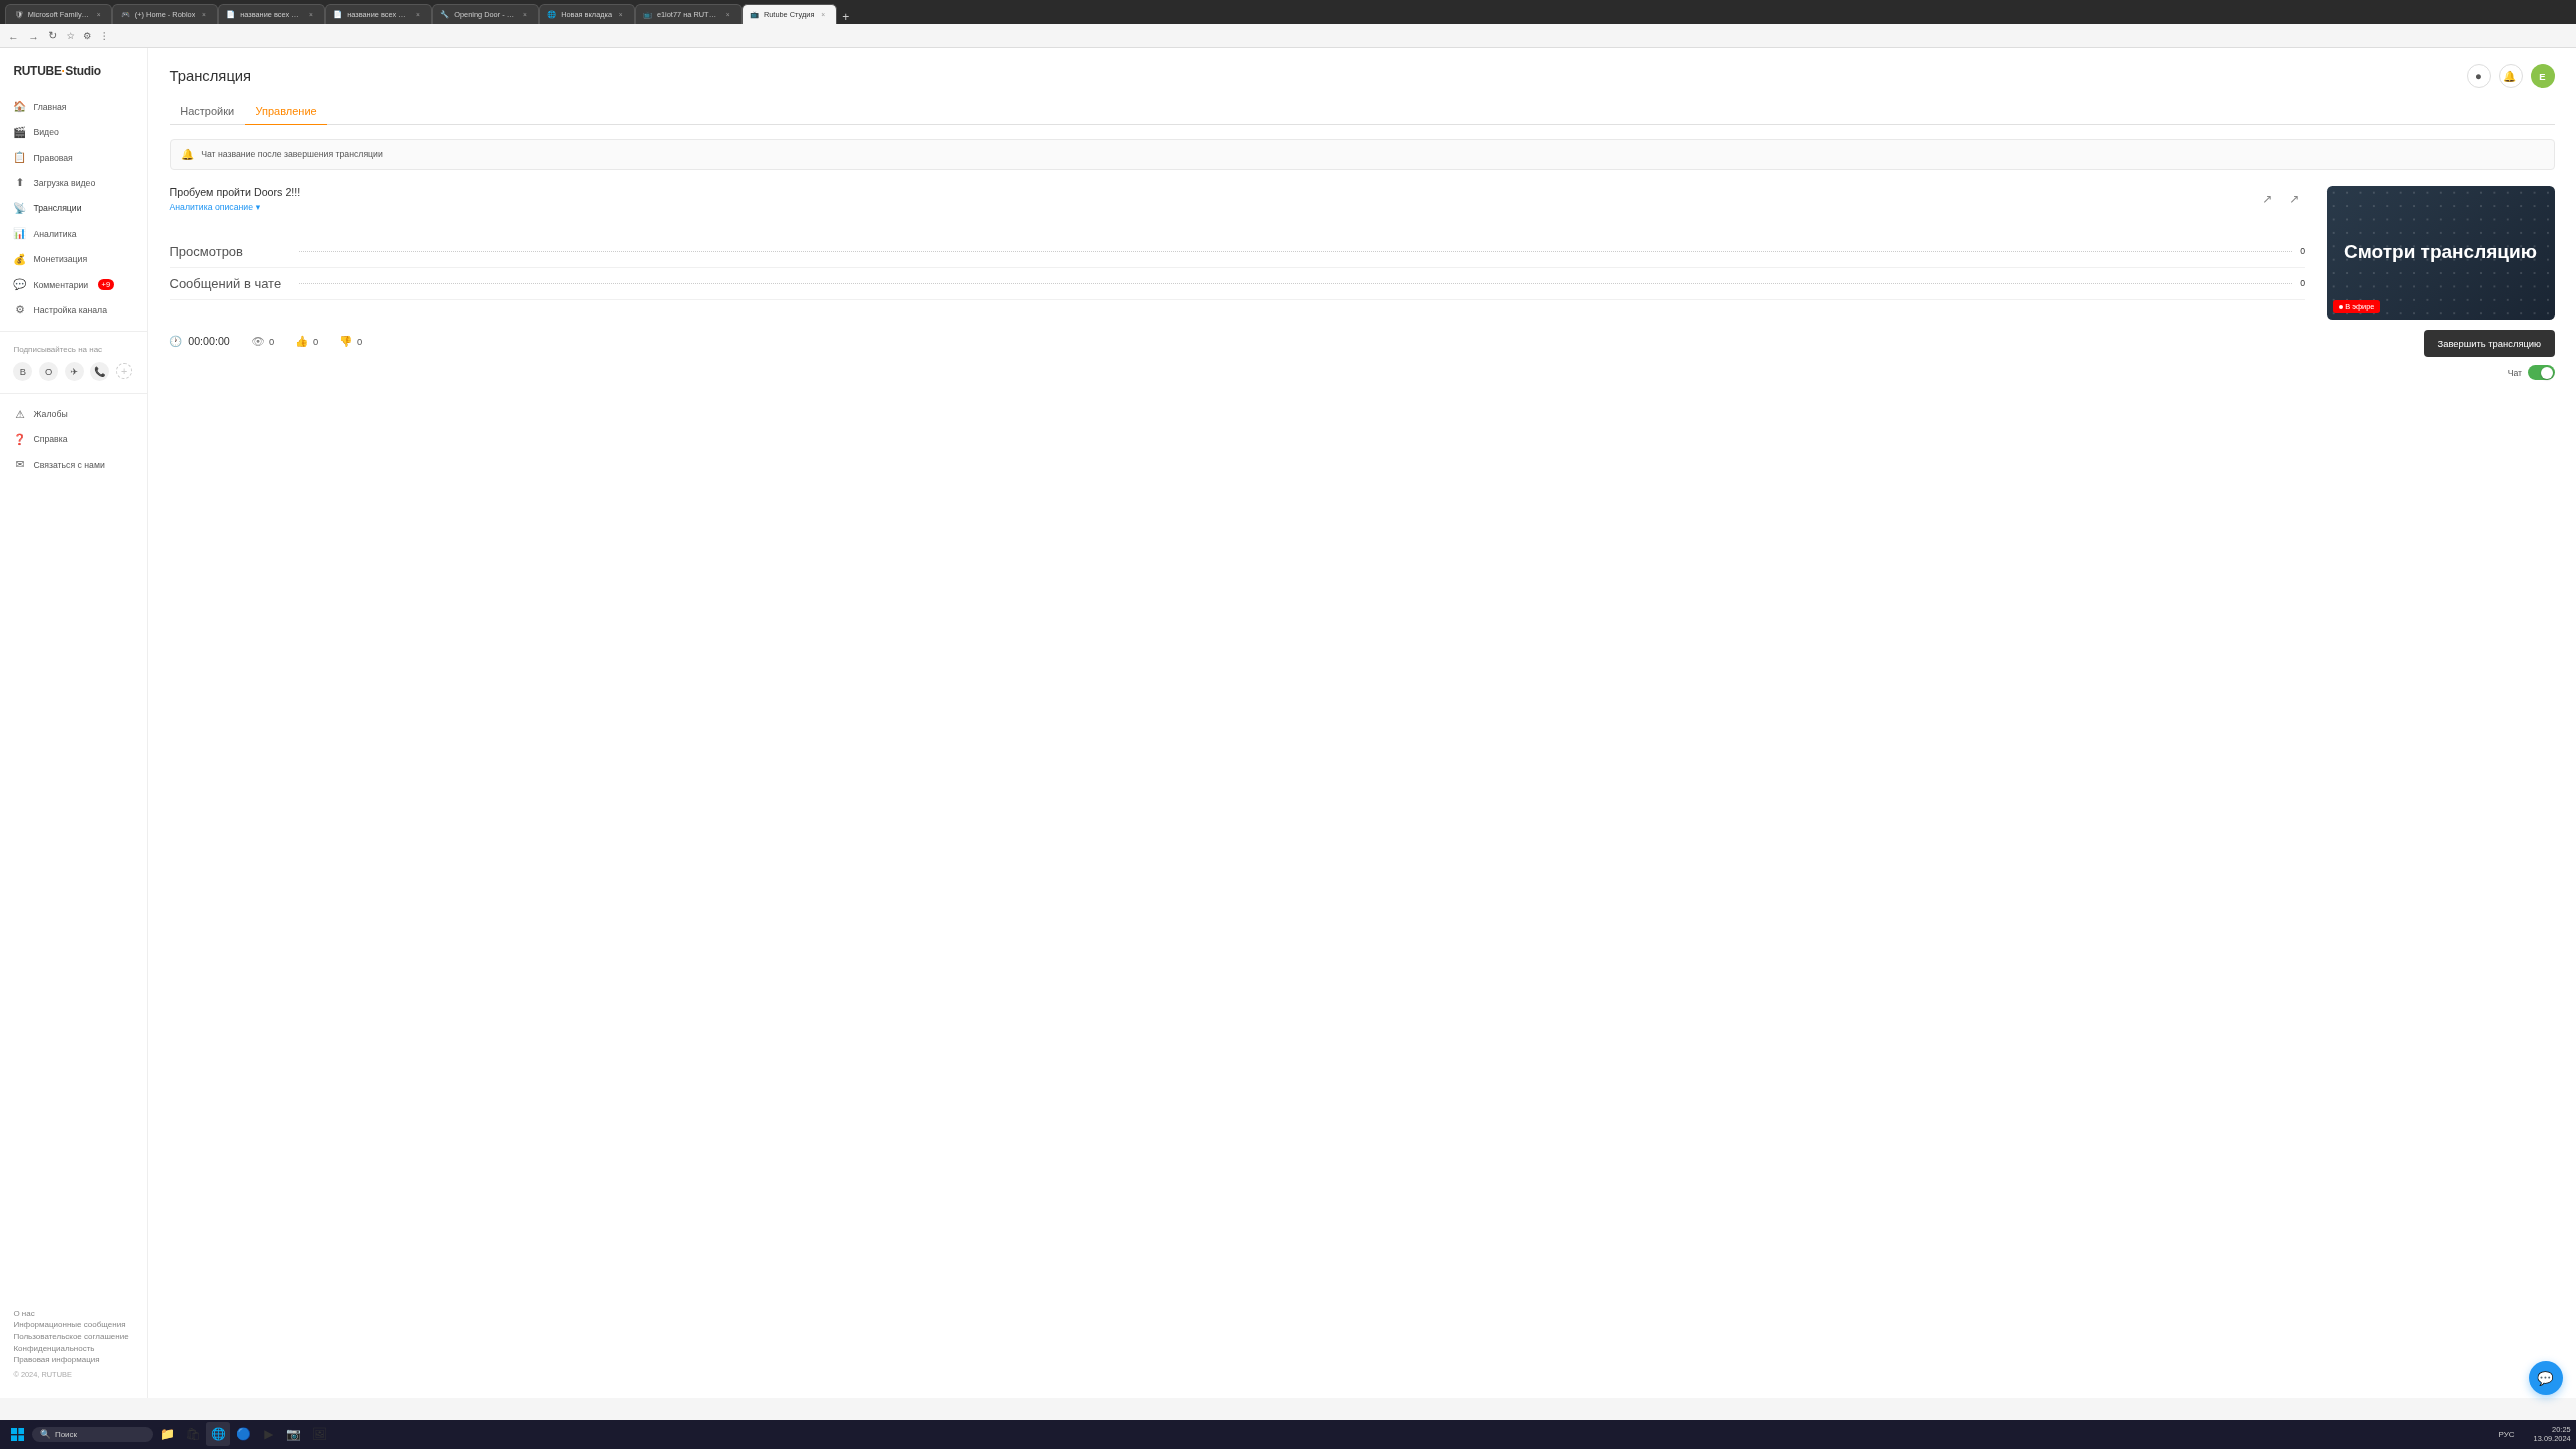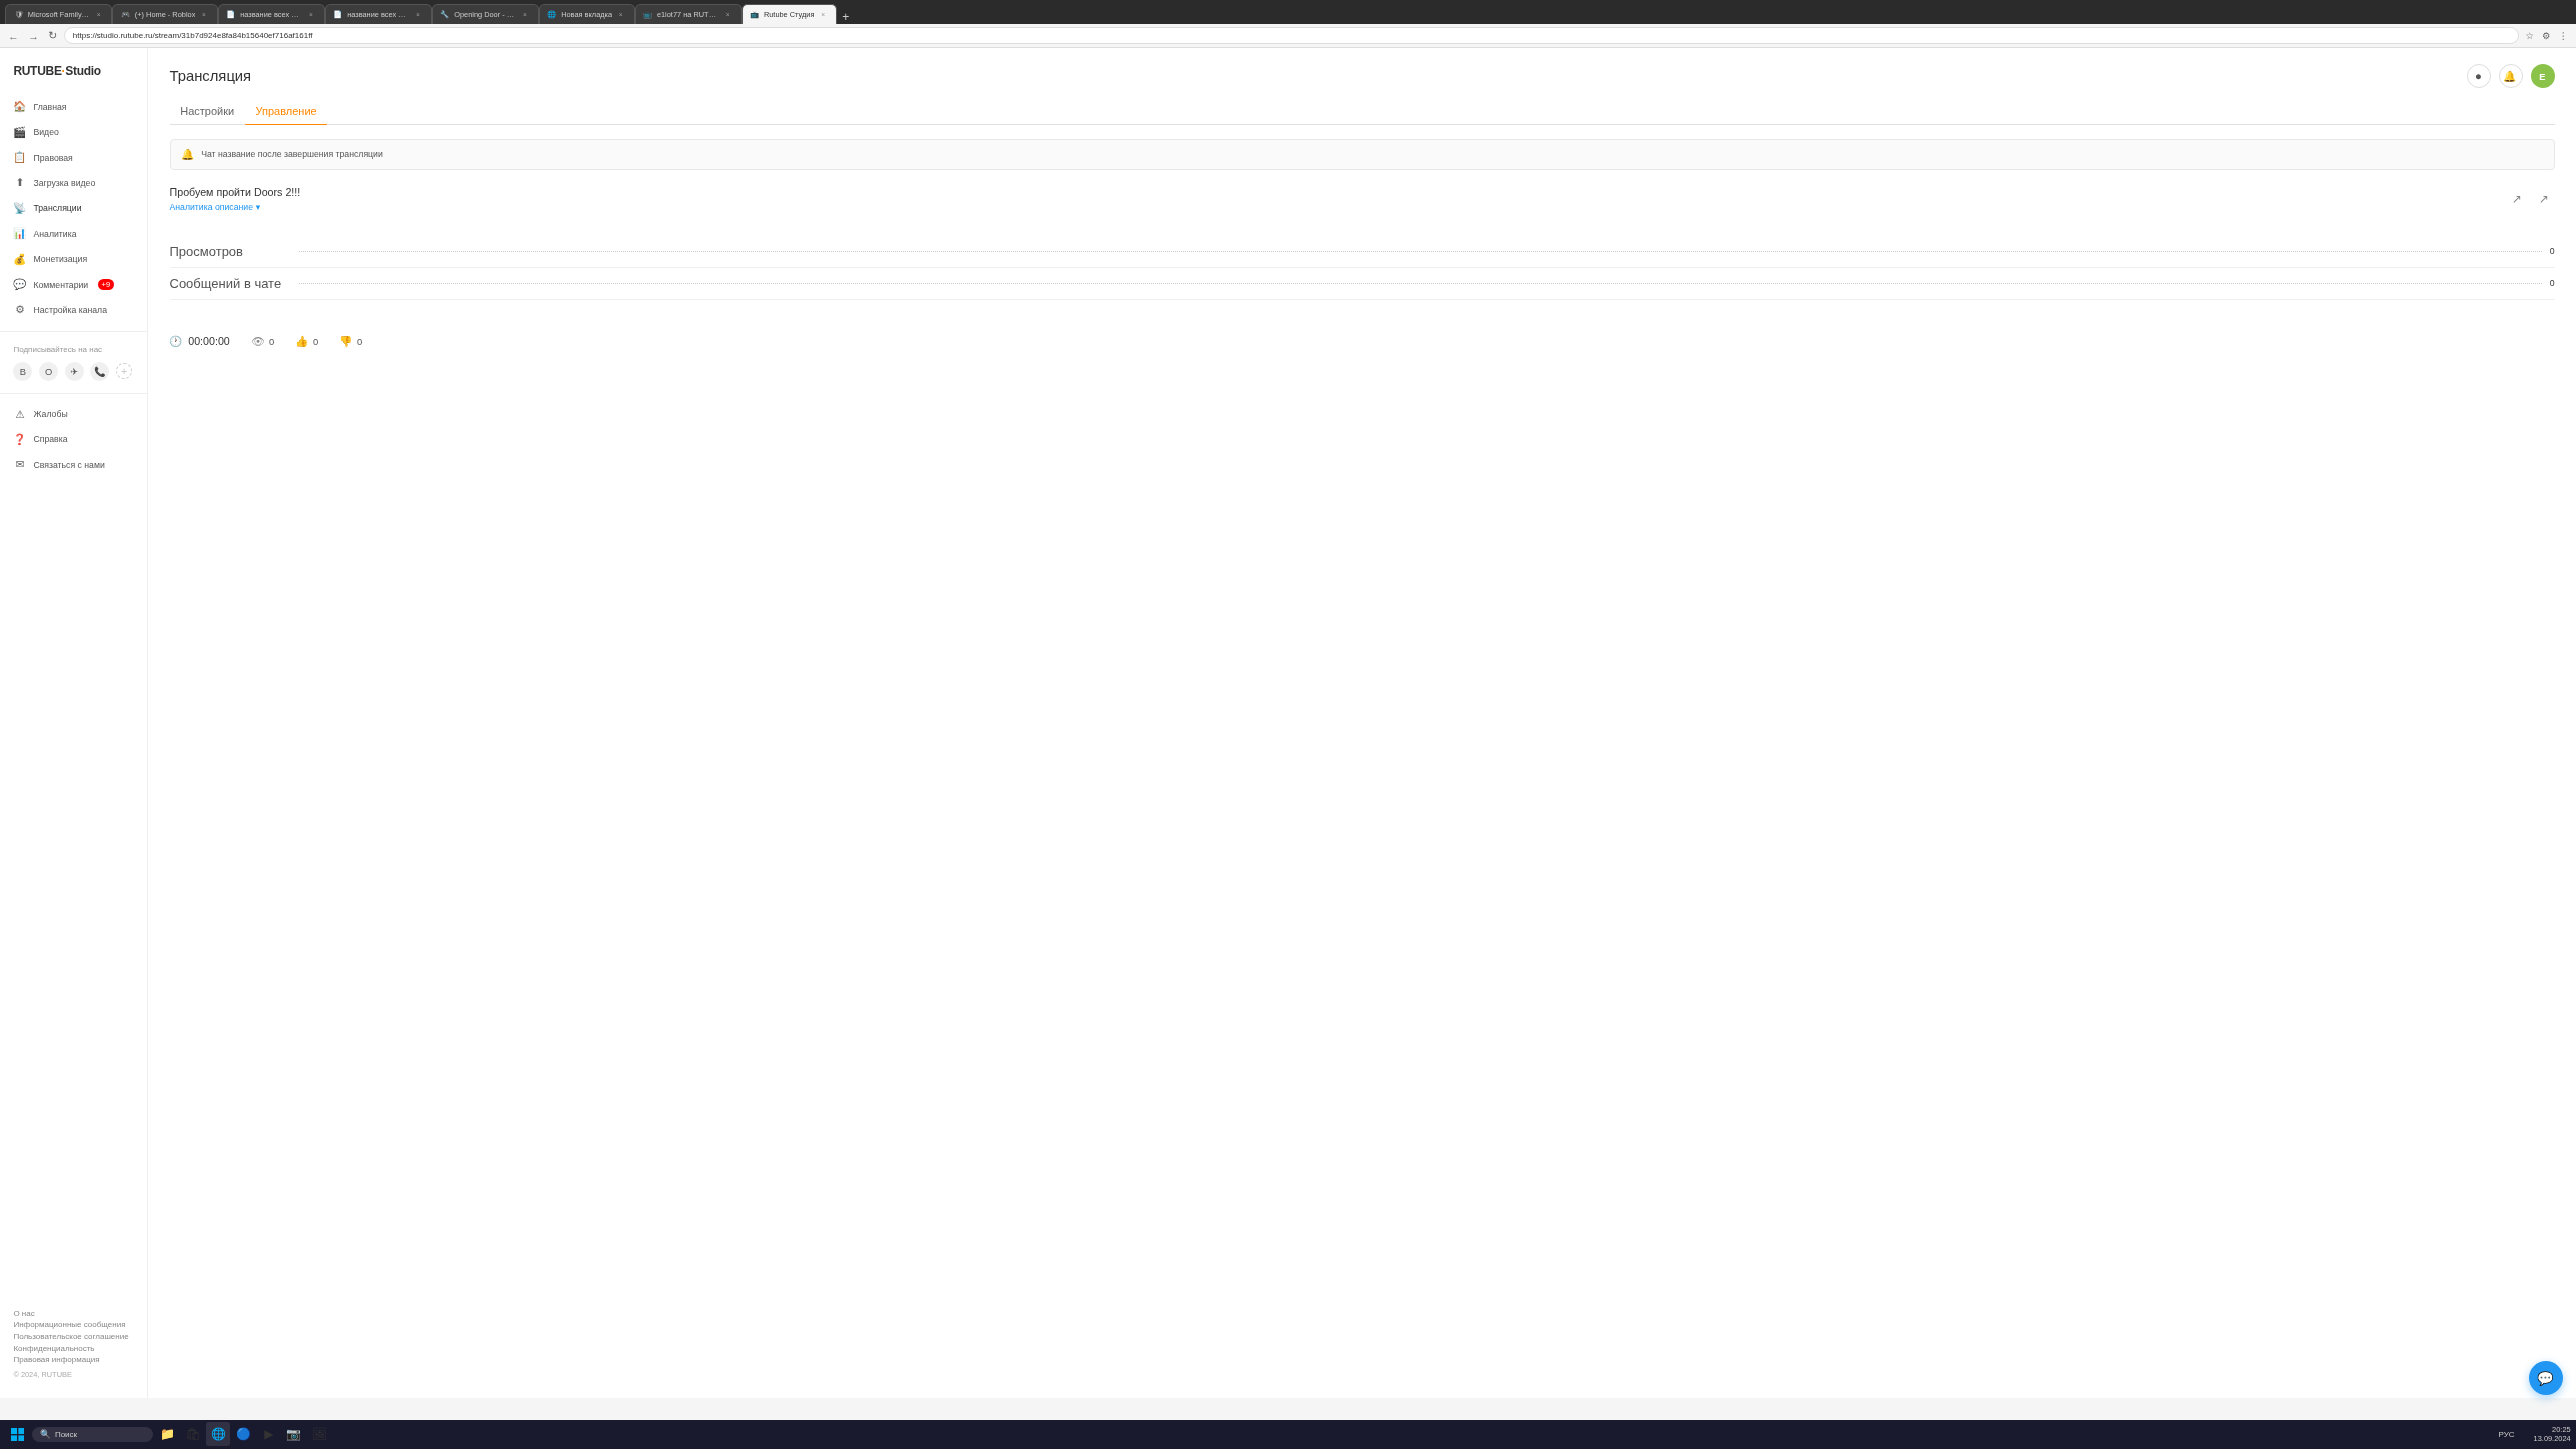--- a/index.html
+++ b/index.html
@@ -166,23 +166,20 @@
       <span class="tab-favicon">📺</span>
       <span class="tab-title">Rutube Студия</span>
       <span class="tab-close">×</span>
     </div>
     <button class="tab-new">+</button>
   </div>
   <div class="browser-toolbar">
     <button class="nav-btn">←</button>
     <button class="nav-btn">→</button>
     <button class="nav-btn">↻</button>
-    <div class="address-bar">
-      <span>https://studio.rutube.ru/stream/31b7d924e8fa84b15640ef716af161ff</span>
-    </div>
     <div class="toolbar-actions">
       <button class="toolbar-icon-btn">☆</button>
       <button class="toolbar-icon-btn">⚙</button>
       <button class="toolbar-icon-btn">⋮</button>
     </div>
   </div>
 </div>
 
 <div class="page">
 
@@ -346,20 +343,44 @@
             <span class="metric-icon">👍</span>
             <span class="metric-value">0</span>
           </div>
           <div class="metric-item">
             <span class="metric-icon">👎</span>
             <span class="metric-value">0</span>
           </div>
         </div>
       </div>
 
+      <div class="content-right">
+
+        <div class="preview-area">
+          <div class="stream-preview">
+            <div class="preview-dots"></div>
+            <div class="preview-text">Смотри трансляцию</div>
+            <div class="live-badge">
+              <div class="live-dot"></div>
+              <span>В эфире</span>
+            </div>
+          </div>
+        </div>
+
+        <div class="stream-controls">
+          <button class="end-stream-btn">Завершить трансляцию</button>
+
+          <div class="chat-toggle">
+            <span>Чат</span>
+            <div class="toggle-switch">
+              <div class="toggle-knob"></div>
+            </div>
+          </div>
+        </div>
+      </div>
     </div>
   </div>
 </div>
 
 <div class="fab">
   <span>💬</span>
 </div>
 
 <div class="taskbar">
   <div class="taskbar-start">

